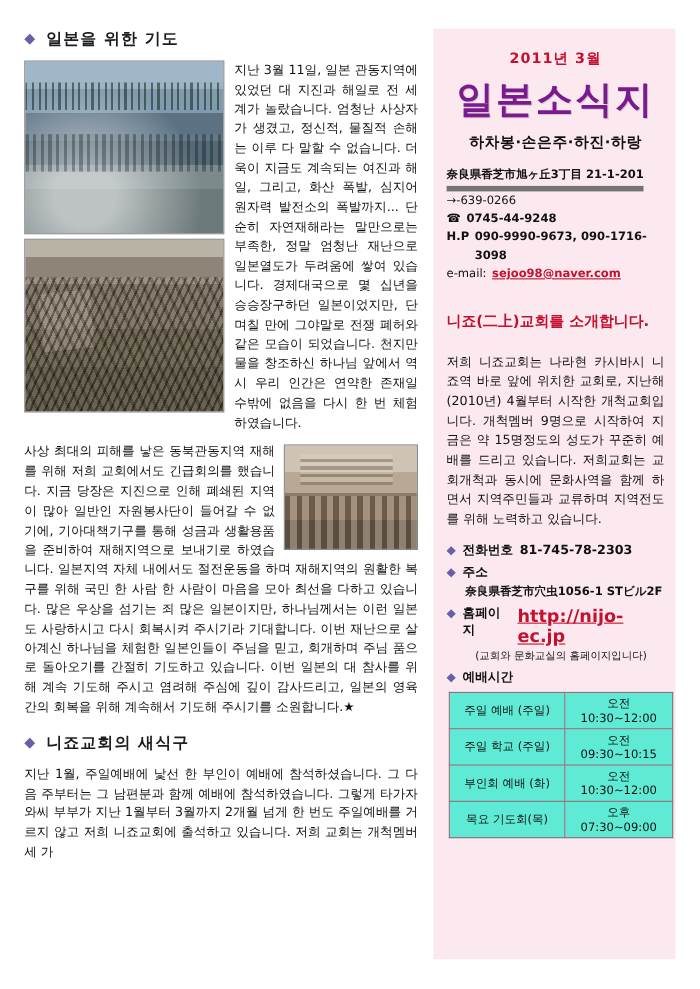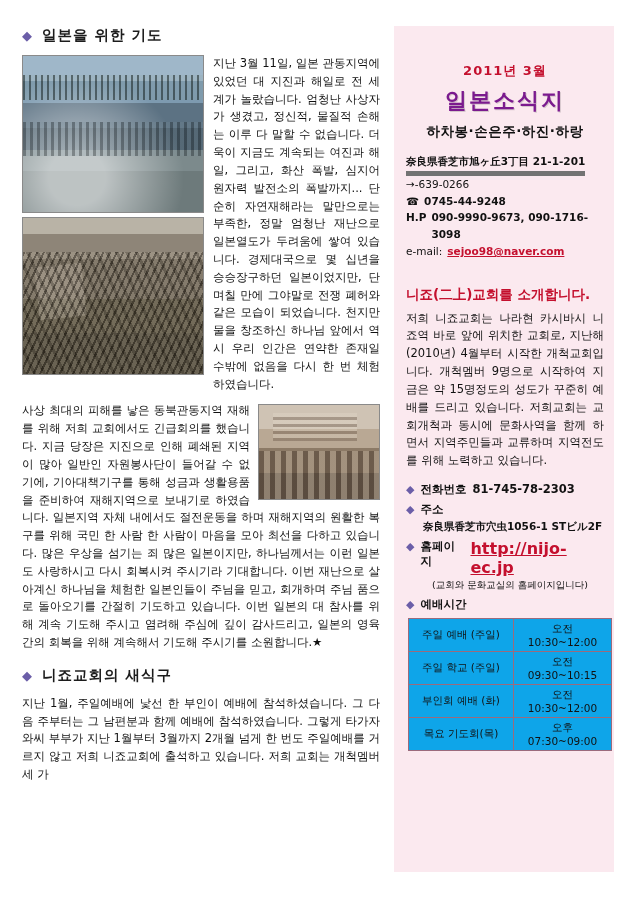--- a/index.html
+++ b/index.html
@@ -89,54 +89,54 @@
   
   .right{
     position:absolute;left:394px;top:26px;width:220px;height:846px;
     background:#fbe9ef;
     border:0;
     box-sizing:border-box;
     padding:12px 10px 10px 12px;
   }
   .masthead{text-align:center;}
   .issue-date{
-    color:#c4102e;font-weight:bold;font-size:13px;margin-top:24px;letter-spacing:1px;
+    color:#c4102e;font-weight:bold;font-size:13px;margin-top:6px;letter-spacing:1px;
   }
   .mast-title{
-    font-size:22px;font-weight:bold;color:#7b1a8e;letter-spacing:2px;margin-top:6px;
+    font-size:34px;font-weight:bold;color:#7b1a8e;letter-spacing:2px;margin-top:6px;
     text-shadow:1px 1px 0 rgba(0,0,0,.15);
   }
   .mast-sub{
     font-size:13.5px;font-weight:bold;color:#111;margin-top:7px;letter-spacing:0.5px;
   }
   .addr-block{margin-top:12px;font-size:10.5px;line-height:1.6;color:#111;}
   .addr-line1{border-bottom:5px solid #737373;display:inline-block;padding-bottom:1px;font-weight:bold;}
   .contact-line{display:flex;gap:5px;align-items:baseline;}
   .mono-em{font-weight:bold;}
   .hr-soft{height:1px;background:transparent;margin:10px 0;}
   .church-title{
     color:#c4102e;font-weight:bold;font-size:13.5px;margin-top:14px;line-height:1.4;
   }
   .church-body{
-    font-size:11.5px;line-height:1.55;color:#111;text-align:justify;margin-top:6px;
+    font-size:11.5px;line-height:1.55;color:#111;text-align:justify;margin-top:19px;
   }
   .info-list{margin-top:12px;}
   .info-row{display:flex;align-items:flex-start;gap:6px;margin-top:5px;}
   .info-diamond{color:#6b5ea8;font-size:11px;line-height:1.4;}
   .info-label{font-size:11.5px;color:#111;font-weight:bold;}
   .info-value{font-size:11.5px;color:#111;font-weight:bold;}
   .info-sub{font-size:10.5px;color:#111;margin:2px 0 0 17px;font-weight:bold;}
   .info-note{font-size:9.5px;color:#111;margin:2px 0 0 26px;}
   .link{color:#c4102e;text-decoration:underline;font-weight:bold;}
   table.svc{
     border-collapse:collapse;margin-top:6px;width:204px;margin-left:2px;
   }
   table.svc td{
     border:1px solid #9b6b7d;font-size:10.5px;color:#111;padding:3px 4px;
-    background:#0ea5e9;
+    background:#5eead4;
   }
   table.svc td.name{width:96px;text-align:center;}
   table.svc td.time{text-align:center;}
 </style>
 </head>
 <body>
 
 <div class="page">
 
   <div class="left">

